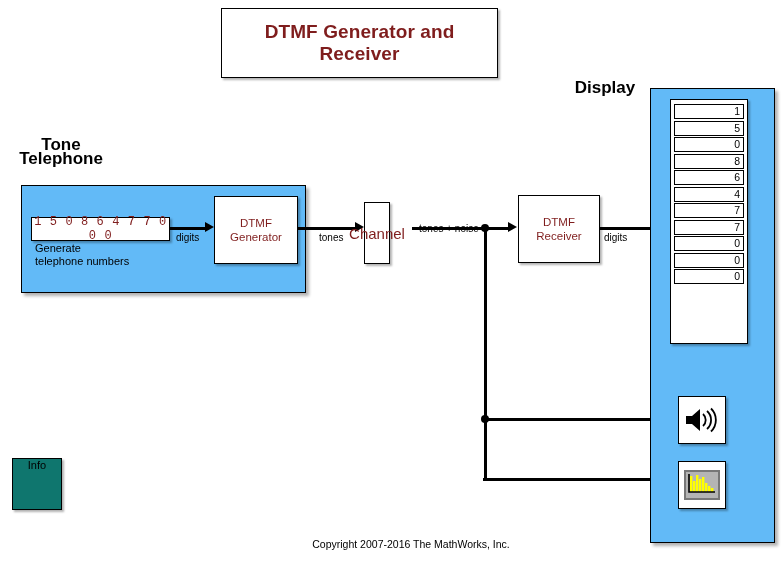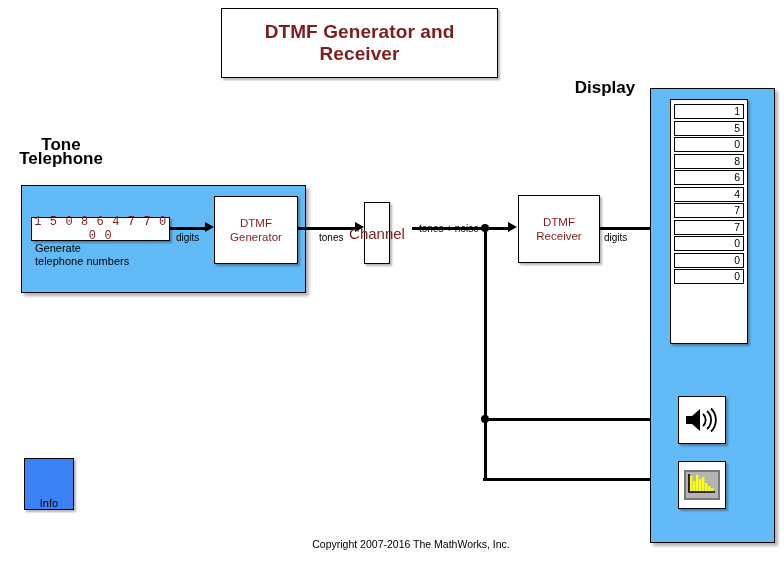--- a/index.html
+++ b/index.html
@@ -123,26 +123,26 @@
     white-space: pre-line; color: #000;
   }
 
   
   #audio-sink-block { left: 678px; top: 396px; width: 48px; height: 48px; }
   #scope-sink-block { left: 678px; top: 461px; width: 48px; height: 48px; }
 
   
   #info-block {
     left: 12px; top: 458px; width: 50px; height: 52px;
-    background: #3b82f6;
+    background: #0f766e;
     border: 1.5px solid #000;
     box-sizing: border-box;
     box-shadow: 2px 2px 2px rgba(0,0,0,0.30);
-    display: flex; align-items: flex-end; justify-content: center;
-    font-size: 11px; color: #000; margin-left: 12px;
+    display: flex; align-items: flex-start; justify-content: center;
+    font-size: 11px; color: #000;
   }
 
   
   #copyright {
     left: 0px; top: 538px; width: 752px;
     text-align: center; font-size: 10.5px; color: #000; padding-left: 35px;
   }
 
   
   .wire-h { background: #000; height: 3px; }

